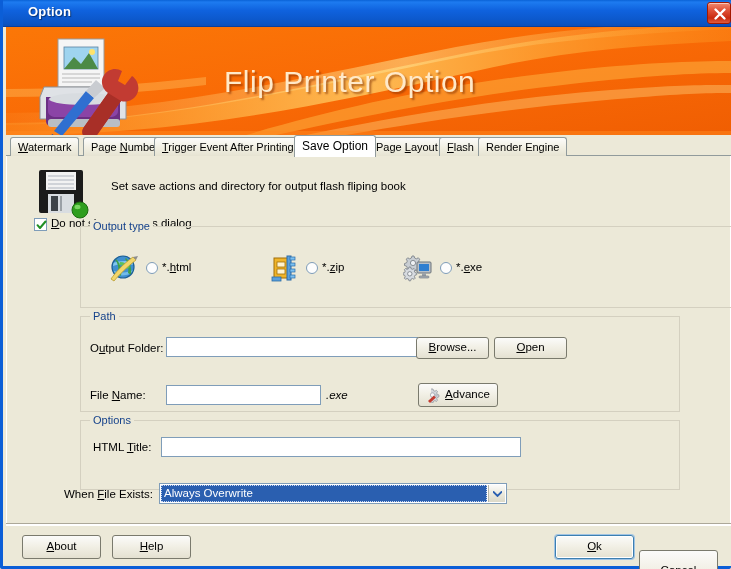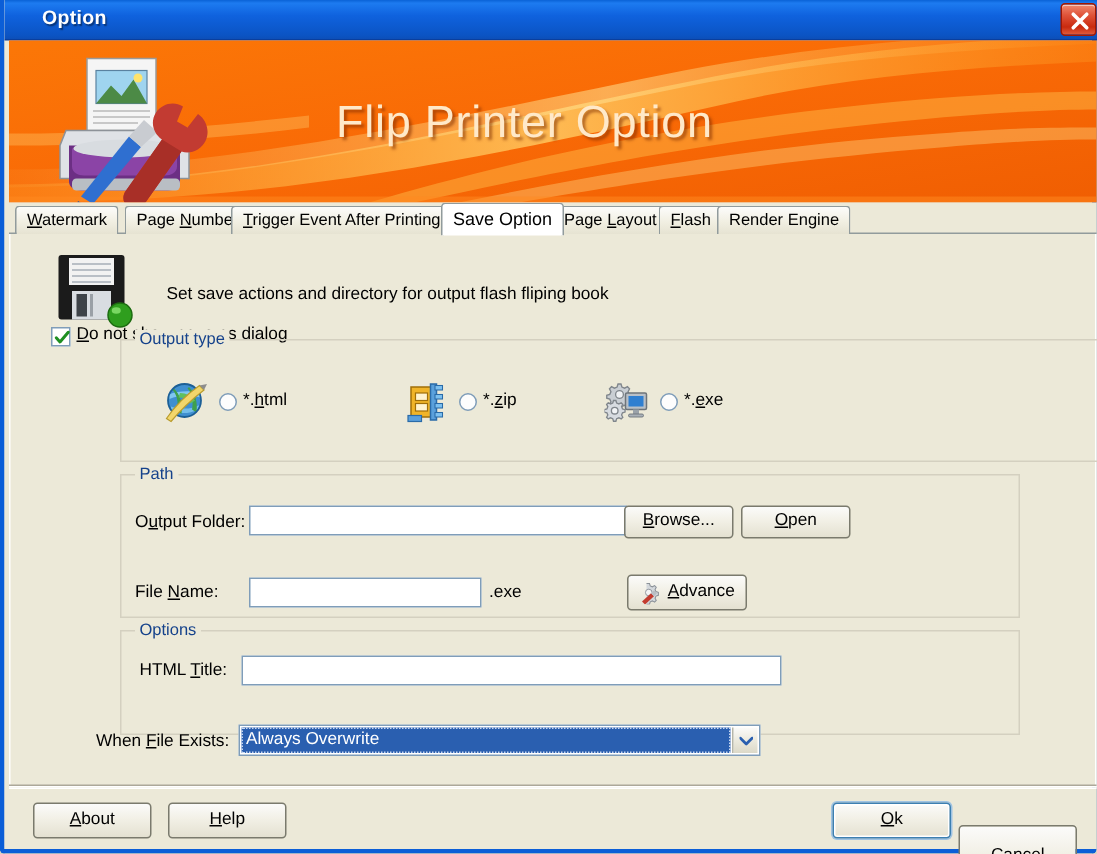--- a/index.html
+++ b/index.html
@@ -104,21 +104,21 @@
   .page {
     position: absolute; left: 3px; top: 156px;
     width: 725px; height: 369px;
     background: #ece9d8;
     border: 1px solid #ffffff;
     border-top: none;
   }
 
   .disk-icon { position: absolute; left: 30px; top: 13px; width: 52px; height: 50px; }
   .hdr-text {
-    position: absolute; left: 104px; top: 34px;
+    position: absolute; left: 104px; top: 24px;
     font-size: 11.5px; color: #000;
   }
 
   
   .cbrow { position: absolute; left: 27px; top: 61px; height: 15px; cursor: pointer; }
   .cbox {
     position: absolute; left: 0; top: 1px;
     width: 13px; height: 13px;
     background: #fff;
     border: 1px solid #7f9db9;
@@ -223,21 +223,21 @@
   .footer {
     position: absolute; left: 3px; top: 525px;
     width: 725px; height: 41px;
     background: #ece9d8;
     border-top: 1px solid #ffffff;
   }
   .sep {
     position: absolute; left: 3px; top: 523px;
     width: 725px; height: 1px; background: #aca899;
   }
-  .suffix { position: absolute; font-size: 11.5px; color: #000; }
+  .suffix { position: absolute; font-size: 11.5px; color: #000; font-style: italic; }
 </style>
 </head>
 <body>
 
 <div class="window">
 
   <div class="titlebar">
     <span class="tb-text">Option</span>
     <div class="closebtn">
       <svg width="16" height="16" viewBox="0 0 16 16">

